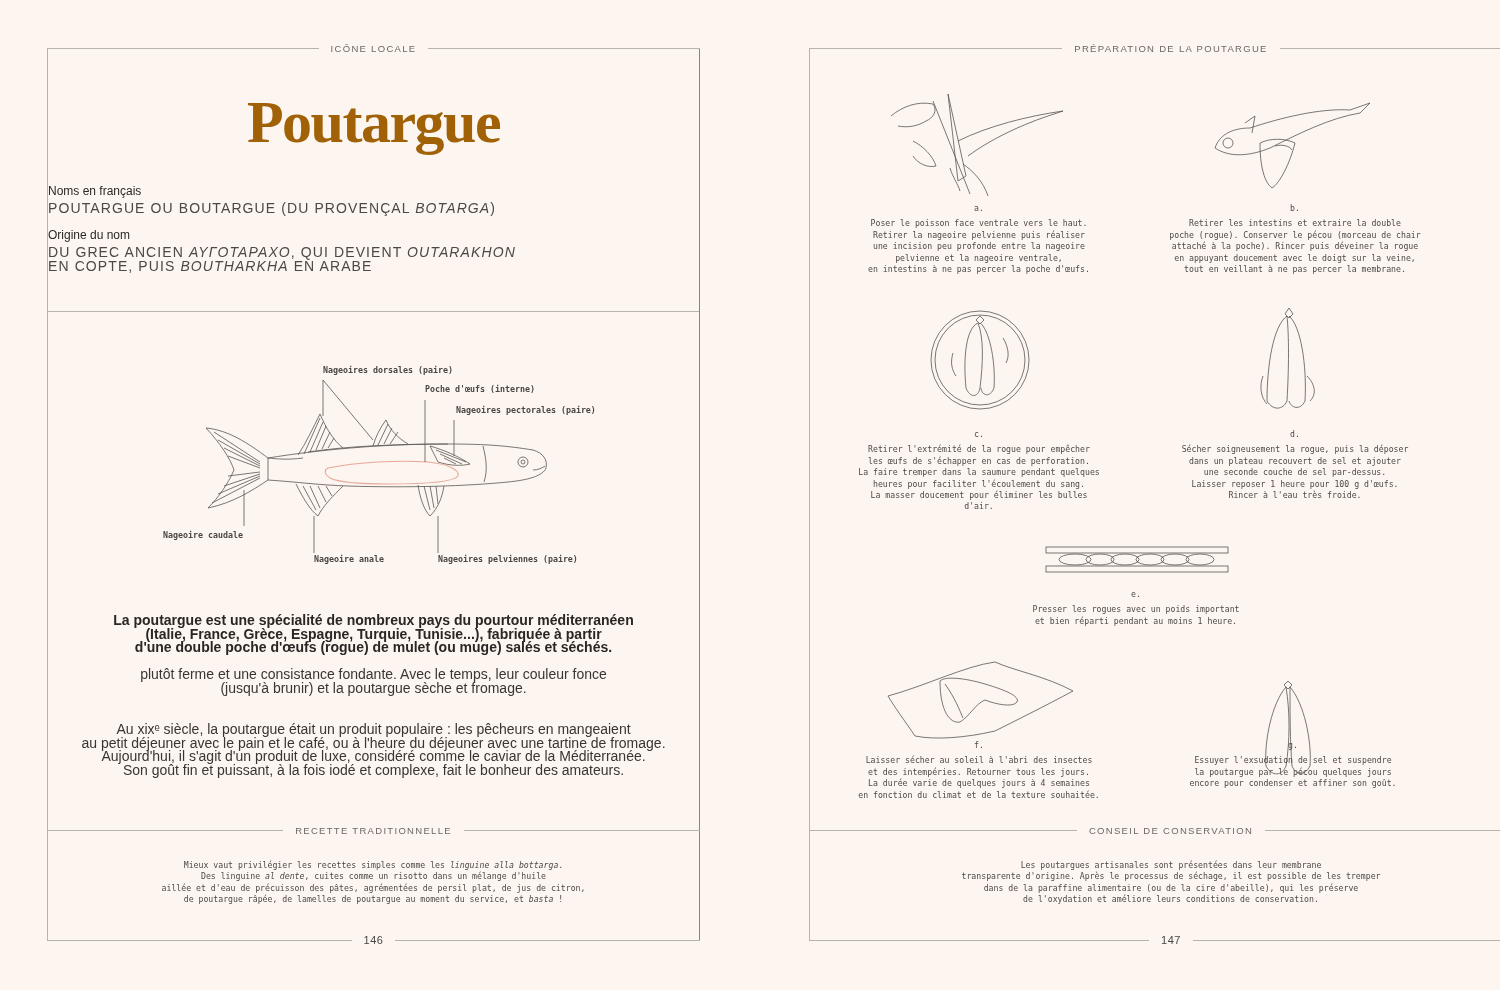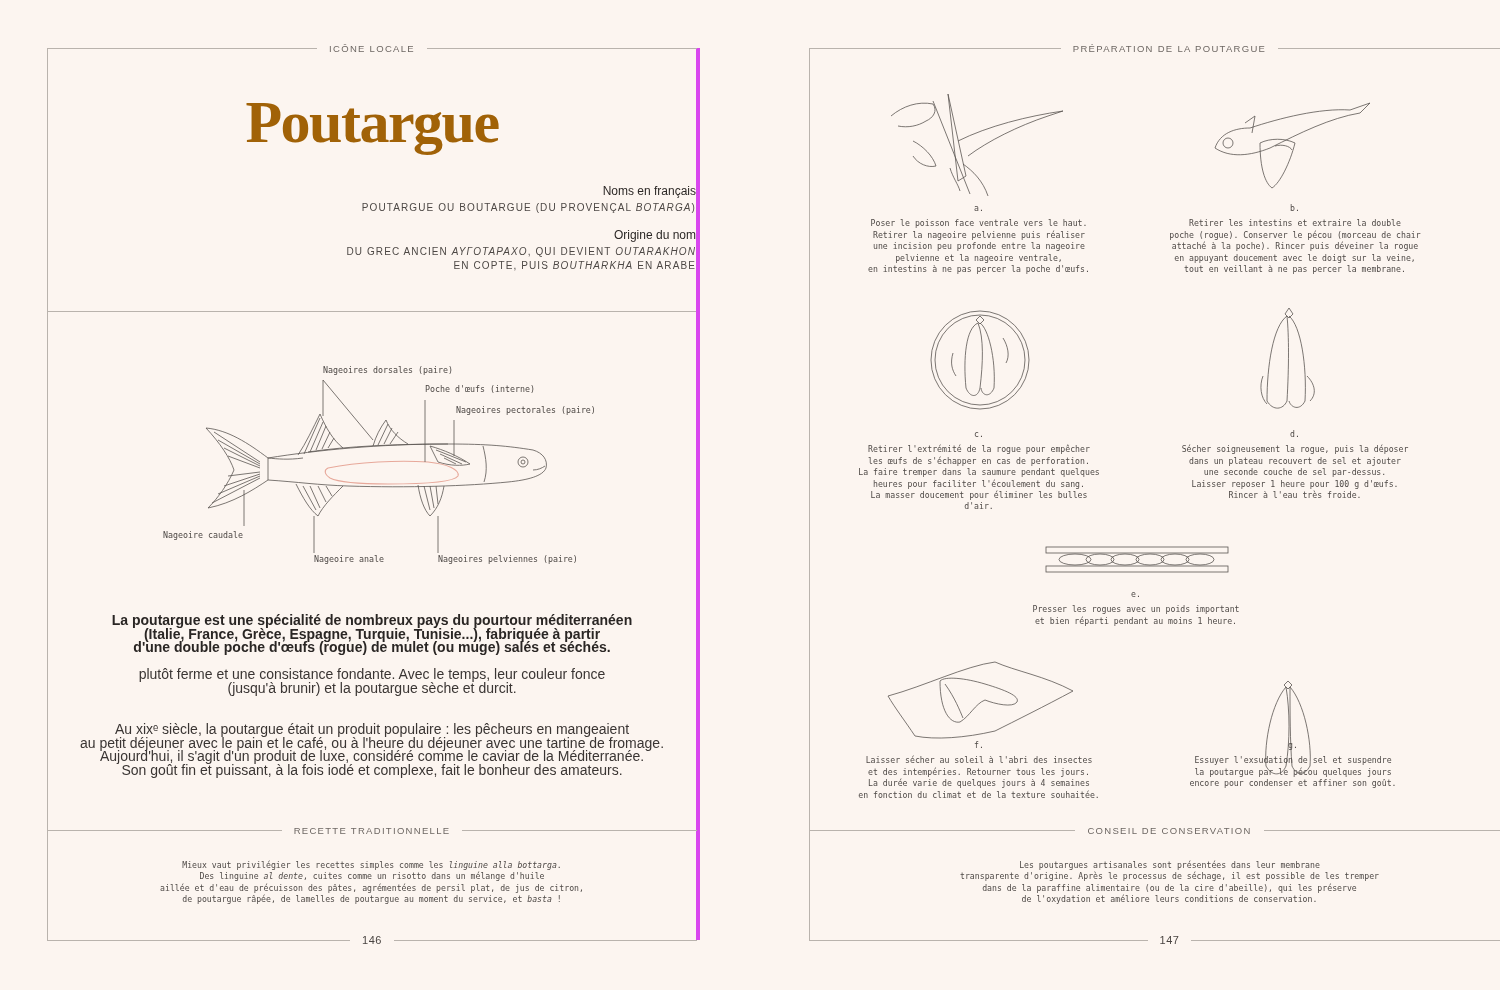--- a/index.html
+++ b/index.html
@@ -1,37 +1,37 @@
 <!DOCTYPE html>
 <html><head>
 <meta charset="utf-8">
 <style>
   * { box-sizing: border-box; margin: 0; padding: 0; }
   html, body { width: 1500px; height: 990px; background: #fcf5f0; overflow: hidden; }
   body { position: relative; color: #2a2624; font-family: "Liberation Sans", sans-serif; }
 
-  .page { position: absolute; top: 48px; width: 653px; height: 892px; border-left: 1px solid #b9b3ad; border-right: 4px solid #d946ef; }
+  .page { position: absolute; top: 48px; width: 653px; height: 892px; border-left: 1px solid #b9b3ad; border-right: 1px solid #d946ef; }
   .page.left { left: 47px; }
   .page.right { left: 809px; width: 724px; }
 
   .rule-label { position: absolute; left: -1px; right: -1px; height: 1px; display: flex; align-items: center; }
   .rule-label::before, .rule-label::after { content: ""; flex: 1; height: 1px; background: #b9b3ad; }
   .rule-label span { padding: 0 12px; font-size: 9.5px; letter-spacing: 1.3px; color: #6d6763; text-transform: uppercase; font-family: "Liberation Sans", sans-serif; line-height: 1; }
   .rule-label.top { top: 0; }
   .rule-label.bottom { bottom: -1px; }
   .rule-label.bottom span { font-size: 11px; letter-spacing: 0.5px; color: #4a4542; }
   .hr { position: absolute; left: 0; right: 0; height: 1px; background: #b9b3ad; }
 
   .title { position: absolute; top: 40px; left: 0; right: 0; text-align: center; font-family: "Liberation Serif", serif; font-size: 60px; letter-spacing: -1.5px; color: #a16207; }
-  .meta-block { position: absolute; left: 0; right: 0; text-align: right; }
+  .meta-block { position: absolute; left: 0; right: 0; text-align: left; }
   .meta-head { font-size: 12px; color: #2c2826; margin-bottom: 3px; }
-  .meta-val { font-size: 10px; letter-spacing: 1.1px; color: #4d4845; line-height: 14px; text-transform: uppercase; }
+  .meta-val { font-size: 14px; letter-spacing: 1.1px; color: #4d4845; line-height: 14px; text-transform: uppercase; }
   .meta-val i { font-style: italic; }
 
-  .diagram { position: absolute; left: 100px; top: 310px; width: 460px; height: 220px; }
+  .diagram { position: absolute; left: 100px; top: 310px; width: 460px; height: 220px; font-weight: bold; }
   .diagram svg { position: absolute; left: 0; top: 0; }
   .fish-label { position: absolute; font-family: "DejaVu Sans Mono", "Liberation Mono", monospace; font-size: 8.3px; color: #4b4643; white-space: nowrap; }
 
   .body-text { position: absolute; left: 0; right: 0; text-align: center; font-size: 14px; line-height: 13.5px; color: #3a3533; }
   .body-text.lead { font-weight: bold; color: #2a2624; }
   .mono { font-family: "DejaVu Sans Mono", "Liberation Mono", monospace; font-size: 8.2px; line-height: 11.4px; color: #4e4946; text-align: center; }
   .step { position: absolute; width: 250px; }
   .step .letter { display: block; margin-bottom: 4px; }
   .step-box { position: absolute; }
   .bottom-text { position: absolute; left: 0; right: 0; }
@@ -109,21 +109,21 @@
     <span class="fish-label" style="left:290px; top:196px">Nageoires pelviennes (paire)</span>
   </div>
 
   <div class="body-text lead" style="top:566px">
     <div>La poutargue est une spécialité de nombreux pays du pourtour méditerranéen</div>
     <div>(Italie, France, Grèce, Espagne, Turquie, Tunisie...), fabriquée à partir</div>
     <div>d'une double poche d'œufs (rogue) de mulet (ou muge) salés et séchés.</div>
   </div>
   <div class="body-text" style="top:620px">
     <div>plutôt ferme et une consistance fondante. Avec le temps, leur couleur fonce</div>
-    <div>(jusqu'à brunir) et la poutargue sèche et durcit.</div>
+    <div>(jusqu'à brunir) et la poutargue sèche et fromage.</div>
   </div>
   <div class="body-text" style="top:675px">
     <div>Au xixᵉ siècle, la poutargue était un produit populaire : les pêcheurs en mangeaient</div>
     <div>au petit déjeuner avec le pain et le café, ou à l'heure du déjeuner avec une tartine de fromage.</div>
     <div>Aujourd'hui, il s'agit d'un produit de luxe, considéré comme le caviar de la Méditerranée.</div>
     <div>Son goût fin et puissant, à la fois iodé et complexe, fait le bonheur des amateurs.</div>
   </div>
 
   <div class="rule-label" style="top:782px">
       <span>RECETTE TRADITIONNELLE</span>

